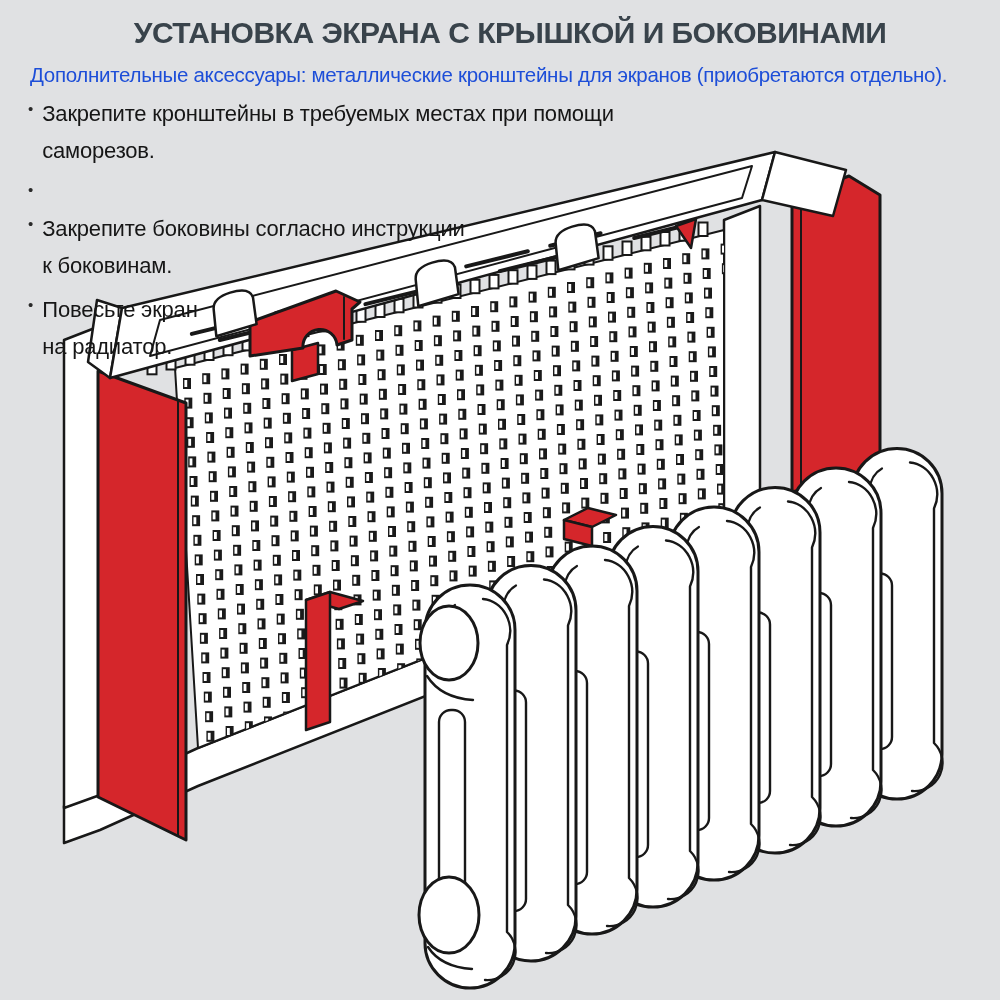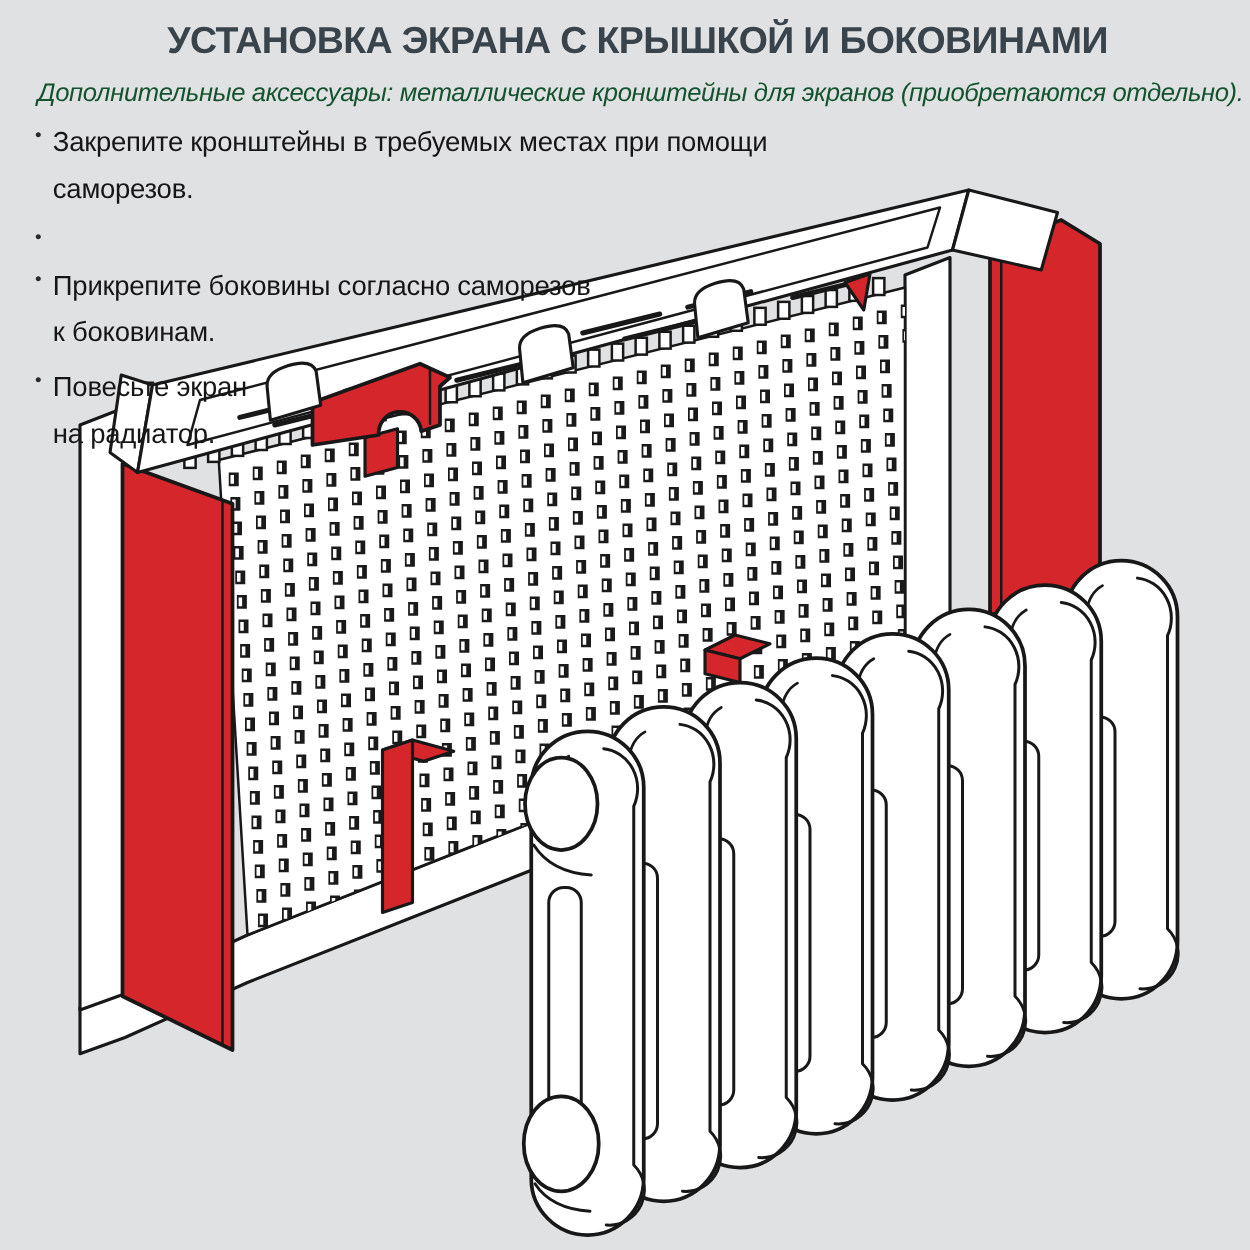--- a/index.html
+++ b/index.html
@@ -11,21 +11,21 @@
   .stage{position:absolute;inset:0;}
   svg.fig{position:absolute;left:0;top:0;}
   .title{
     position:absolute;top:16px;left:0;right:0;
     text-align:center;font-weight:700;font-size:30px;letter-spacing:-0.5px;
     color:#39434b;
     margin-left:20px;
   }
   .subtitle{
     position:absolute;top:63px;left:30px;right:24px;
-    font-style:italic;font-size:20.5px;letter-spacing:-0.3px;color:#14532d;
+    font-size:20.5px;letter-spacing:-0.3px;color:#1d4ed8;
     white-space:nowrap;
   }
   .steps{
     position:absolute;top:95px;left:26px;width:690px;
     margin:0;padding:0;list-style:none;
   }
   .steps li{
     display:flex;align-items:flex-start;
     margin:0 0 7px 0;
   }
@@ -1379,21 +1379,21 @@
   <ul class="steps">
     <li>
       <span class="dot">•</span>
       <span class="txt">Закрепите кронштейны в требуемых местах при помощи саморезов.</span>
     </li>
     <li>
       <span class="dot">•</span>
     </li>
     <li>
       <span class="dot">•</span>
-      <span class="txt">Прикрепите боковины согласно саморезов
+      <span class="txt">Закрепите боковины согласно инструкции
 к боковинам.</span>
     </li>
     <li>
       <span class="dot">•</span>
       <span class="txt">Повесьте экран
 на радиатор.</span>
     </li>
   </ul>
 </div>
 

